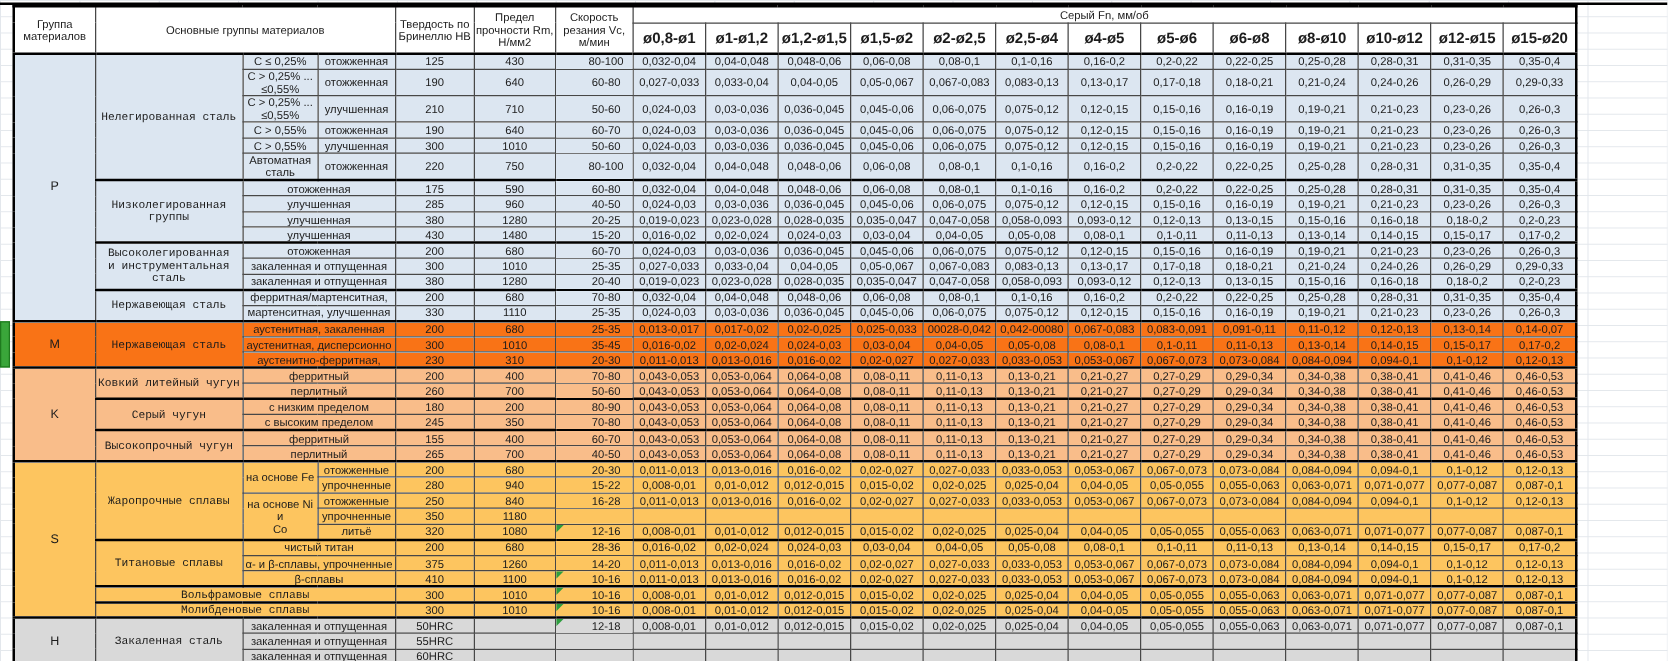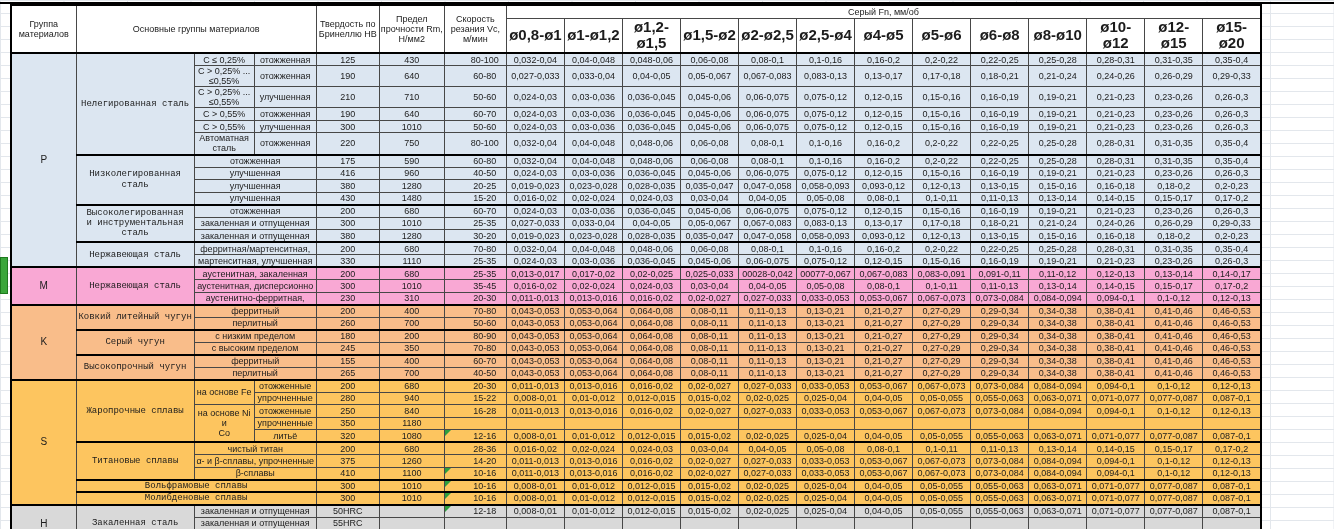--- a/index.html
+++ b/index.html
@@ -20,25 +20,25 @@
   }
   th,td{
     border:1px solid #474747;padding:0 1px;
     font-size:9px;line-height:1.12;text-align:center;vertical-align:middle;
     color:#1c1c1c;overflow:hidden;white-space:nowrap;
   }
   thead th{font-weight:normal;background:#fff;white-space:normal;}
   thead tr:first-child{height:13px;}
   thead tr:last-child{height:25px;}
   thead tr:last-child th{border-bottom:2px solid #000;}
-  th.diam{font-weight:bold;font-size:15px;}
+  th.diam{font-weight:bold;font-size:12px;}
   tbody tr{height:12.5px;}
   tbody td{background:#fff;}
   .g-p td{background:#dce6f1;}
-  .g-m td{background:#f9a8d4;}
+  .g-m td{background:#f97316;}
   .g-k td{background:#f9bd8a;}
   .g-s td{background:#fdc55f;}
   .g-h td{background:#d9d9d9;}
   .bs td{border-top:2px solid #000;}
   td.code{font-size:10px;}
   td.mat{white-space:normal;font-family:Liberation Mono, monospace;}
   .wrap{white-space:pre-line !important;}
   td.vc{position:relative;padding-left:20px;}
   .tri{position:absolute;left:0;top:0;width:0;height:0;
        border-top:6px solid #2e9e3f;border-right:6px solid transparent;}
@@ -217,42 +217,42 @@
         <td class="num">0,1-0,16</td>
         <td class="num">0,16-0,2</td>
         <td class="num">0,2-0,22</td>
         <td class="num">0,22-0,25</td>
         <td class="num">0,25-0,28</td>
         <td class="num">0,28-0,31</td>
         <td class="num">0,31-0,35</td>
         <td class="num">0,35-0,4</td>
       </tr>
       <tr class="g-p bs">
-        <td rowspan="4" class="mat">Низколегированная сталь</td>
+        <td rowspan="4" class="mat">Низколегированная группы</td>
         <td colspan="2" class="sub">отожженная</td>
         <td class="num">175</td>
         <td class="num">590</td>
         <td class="num vc">60-80</td>
         <td class="num">0,032-0,04</td>
         <td class="num">0,04-0,048</td>
         <td class="num">0,048-0,06</td>
         <td class="num">0,06-0,08</td>
         <td class="num">0,08-0,1</td>
         <td class="num">0,1-0,16</td>
         <td class="num">0,16-0,2</td>
         <td class="num">0,2-0,22</td>
         <td class="num">0,22-0,25</td>
         <td class="num">0,25-0,28</td>
         <td class="num">0,28-0,31</td>
         <td class="num">0,31-0,35</td>
         <td class="num">0,35-0,4</td>
       </tr>
       <tr class="g-p">
         <td colspan="2" class="sub">улучшенная</td>
-        <td class="num">416</td>
+        <td class="num">285</td>
         <td class="num">960</td>
         <td class="num vc">40-50</td>
         <td class="num">0,024-0,03</td>
         <td class="num">0,03-0,036</td>
         <td class="num">0,036-0,045</td>
         <td class="num">0,045-0,06</td>
         <td class="num">0,06-0,075</td>
         <td class="num">0,075-0,12</td>
         <td class="num">0,12-0,15</td>
         <td class="num">0,15-0,16</td>
@@ -337,21 +337,21 @@
         <td class="num">0,18-0,21</td>
         <td class="num">0,21-0,24</td>
         <td class="num">0,24-0,26</td>
         <td class="num">0,26-0,29</td>
         <td class="num">0,29-0,33</td>
       </tr>
       <tr class="g-p">
         <td colspan="2" class="sub">закаленная и отпущенная</td>
         <td class="num">380</td>
         <td class="num">1280</td>
-        <td class="num vc">30-20</td>
+        <td class="num vc">20-40</td>
         <td class="num">0,019-0,023</td>
         <td class="num">0,023-0,028</td>
         <td class="num">0,028-0,035</td>
         <td class="num">0,035-0,047</td>
         <td class="num">0,047-0,058</td>
         <td class="num">0,058-0,093</td>
         <td class="num">0,093-0,12</td>
         <td class="num">0,12-0,13</td>
         <td class="num">0,13-0,15</td>
         <td class="num">0,15-0,16</td>
@@ -403,28 +403,28 @@
         <td rowspan="3" class="mat">Нержавеющая сталь</td>
         <td colspan="2" class="sub">аустенитная, закаленная</td>
         <td class="num">200</td>
         <td class="num">680</td>
         <td class="num vc">25-35</td>
         <td class="num">0,013-0,017</td>
         <td class="num">0,017-0,02</td>
         <td class="num">0,02-0,025</td>
         <td class="num">0,025-0,033</td>
         <td class="num">00028-0,042</td>
-        <td class="num">00077-0,067</td>
+        <td class="num">0,042-00080</td>
         <td class="num">0,067-0,083</td>
         <td class="num">0,083-0,091</td>
         <td class="num">0,091-0,11</td>
         <td class="num">0,11-0,12</td>
         <td class="num">0,12-0,13</td>
         <td class="num">0,13-0,14</td>
-        <td class="num">0,14-0,17</td>
+        <td class="num">0,14-0,07</td>
       </tr>
       <tr class="g-m">
         <td colspan="2" class="sub">аустенитная, дисперсионно</td>
         <td class="num">300</td>
         <td class="num">1010</td>
         <td class="num vc">35-45</td>
         <td class="num">0,016-0,02</td>
         <td class="num">0,02-0,024</td>
         <td class="num">0,024-0,03</td>
         <td class="num">0,03-0,04</td>

